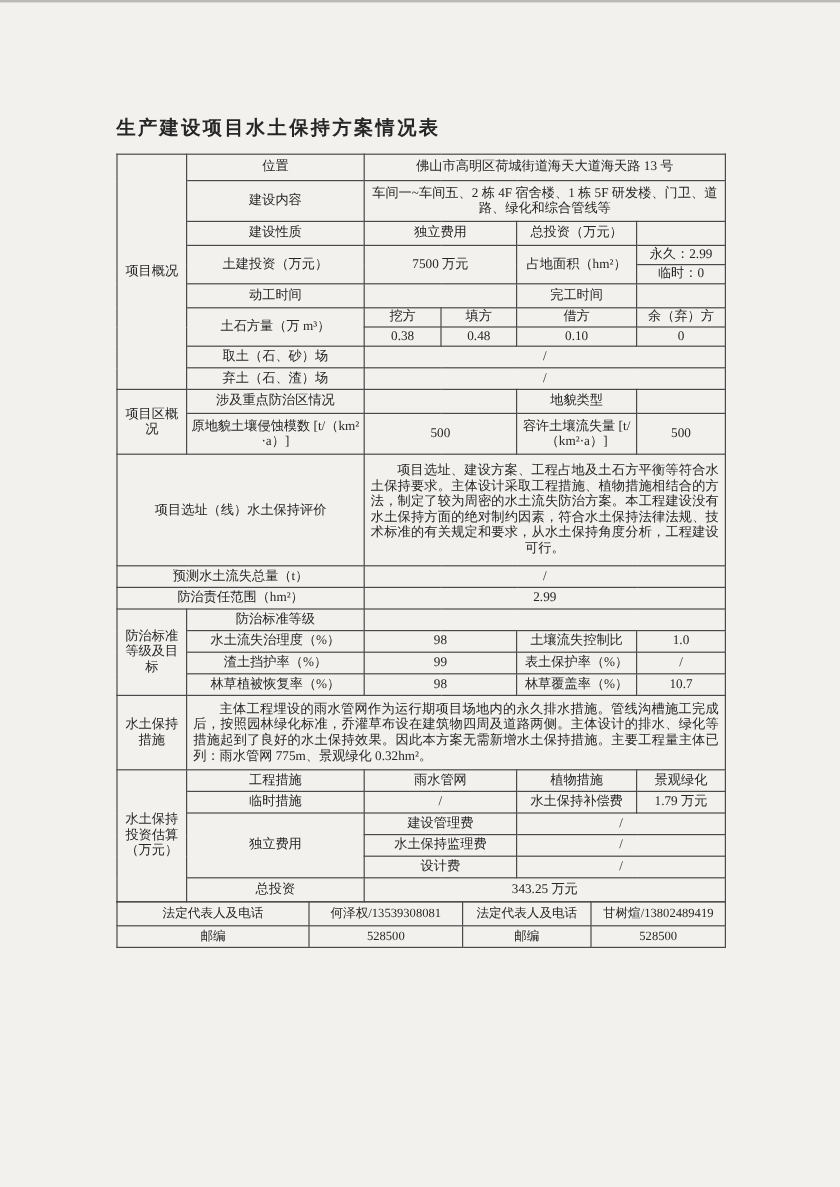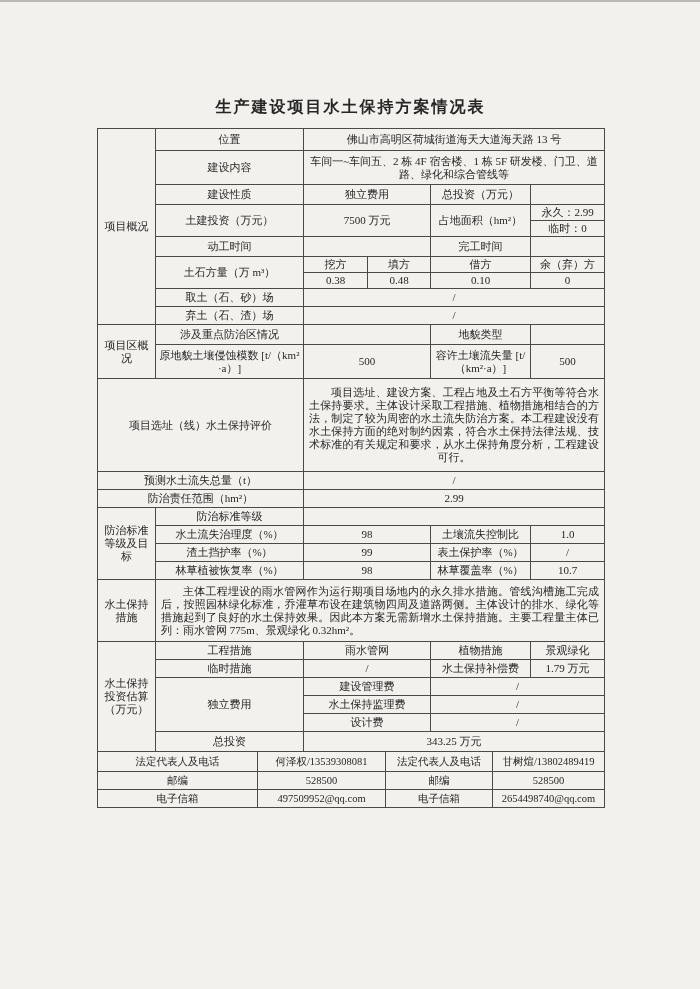--- a/index.html
+++ b/index.html
@@ -6,21 +6,21 @@
     --paper:#f2f1ee; --ink:#262626; --line:#4a4a4a;
   }
   html,body{margin:0;padding:0;}
   body{
     width:700px;height:989px;position:relative;overflow:hidden;
     background:var(--paper);color:var(--ink);
     font-family:"Liberation Serif","DejaVu Serif",serif;
   }
   .scan-edge{position:absolute;top:0;left:0;width:700px;height:2px;background:#8a8a8a;opacity:.55;}
   .doc-title{
-    position:absolute;top:97px;left:97px;width:507px;text-align:center;
+    position:absolute;top:97px;left:97px;width:507px;text-align:left;
     font-size:16px;font-weight:bold;letter-spacing:2px;
   }
   .tables{position:absolute;top:128px;left:97px;width:507px;}
   table{border-collapse:collapse;table-layout:fixed;width:507px;}
   .contact-table{margin-top:-1px;}
   td{
     border:1px solid var(--line);
     font-size:11px;line-height:13px;
     text-align:center;vertical-align:middle;
     padding:1px 3px;word-break:break-all;overflow:hidden;
@@ -204,22 +204,16 @@
         <td>何泽权/13539308081</td>
         <td>法定代表人及电话</td>
         <td>甘树煊/13802489419</td>
       </tr>
       <tr style="height:18px">
         <td>邮编</td>
         <td>528500</td>
         <td>邮编</td>
         <td>528500</td>
       </tr>
-      <tr style="height:18px">
-        <td>电子信箱</td>
-        <td>497509952@qq.com</td>
-        <td>电子信箱</td>
-        <td>2654498740@qq.com</td>
-      </tr>
     </tbody>
   </table>
 
 </div>
 
 </body></html>

